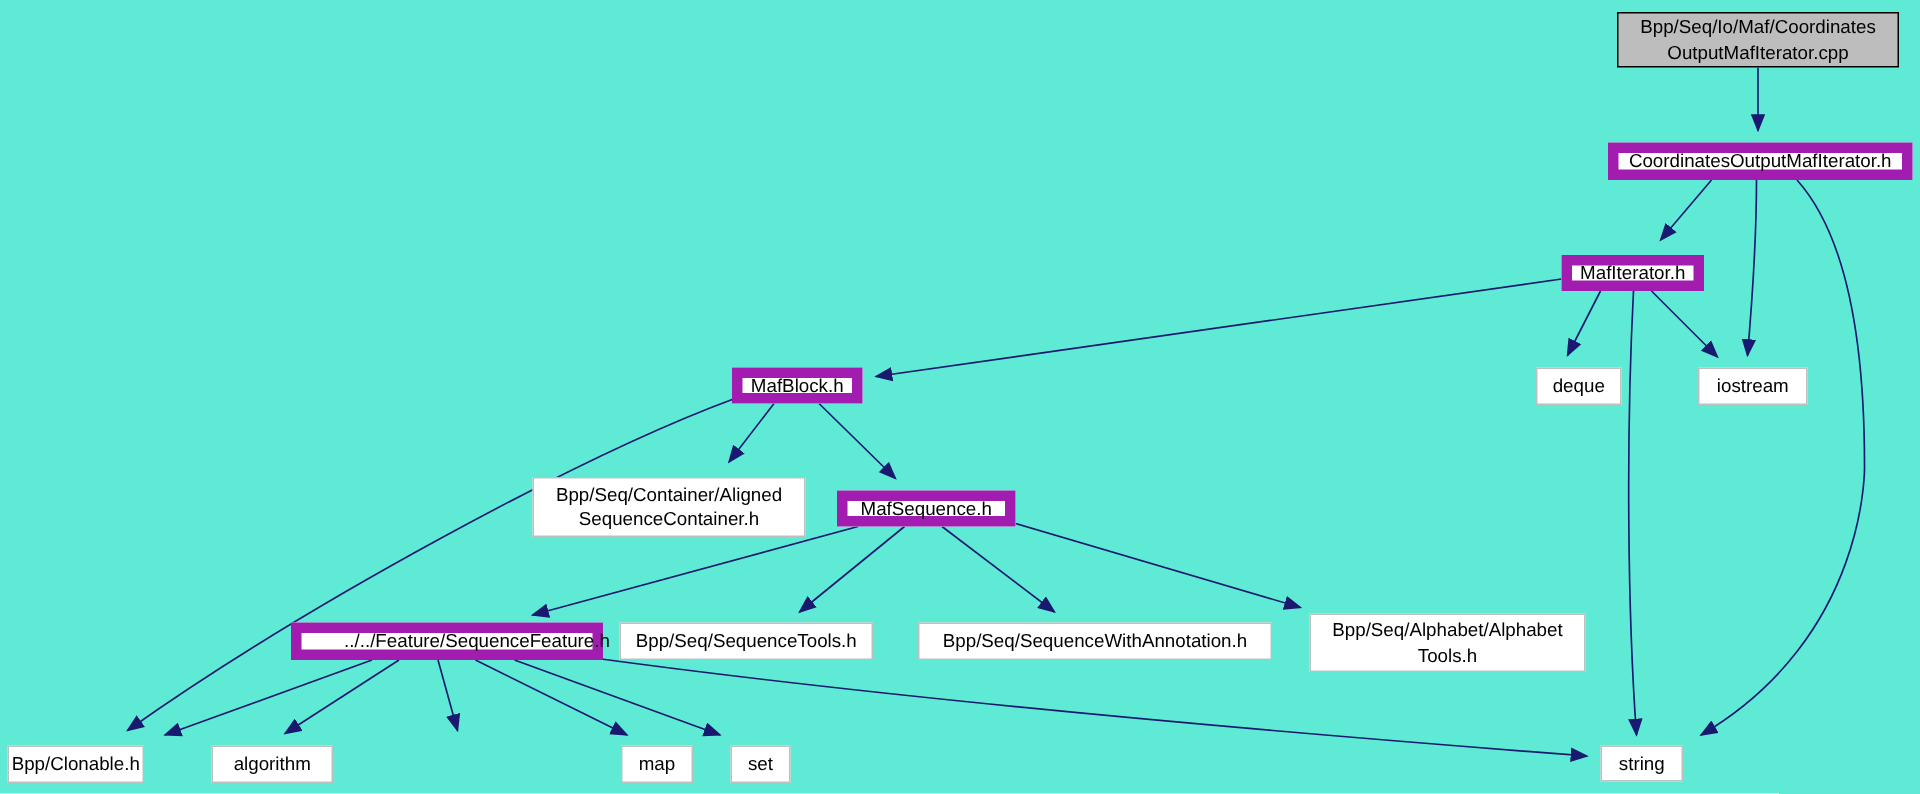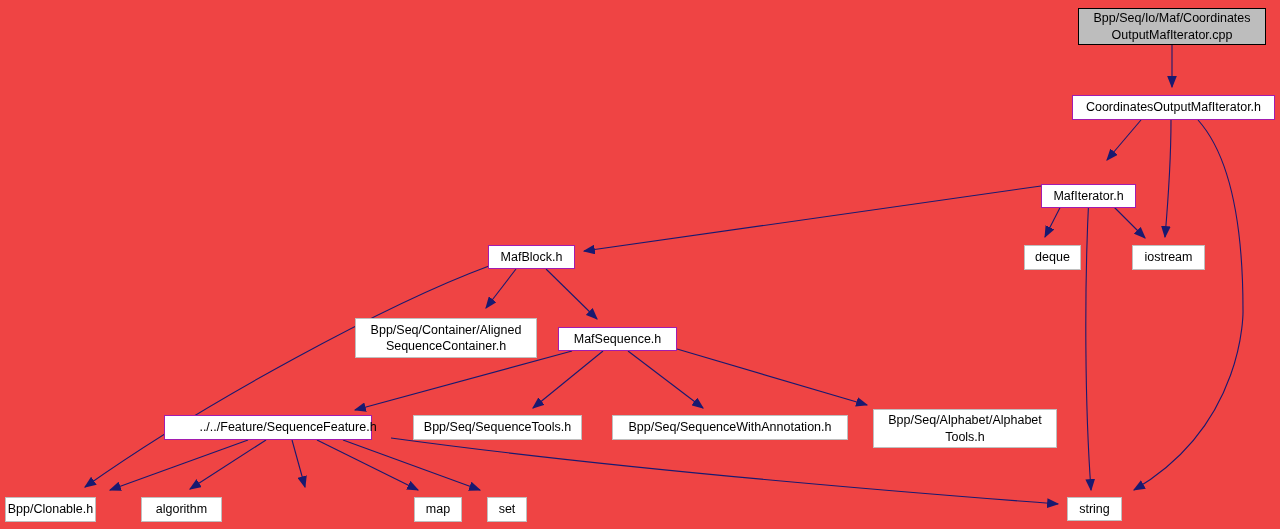--- a/index.html
+++ b/index.html
@@ -4,21 +4,21 @@
 <style>
   html, body {
     margin: 0;
     padding: 0;
     background: #ffffff;
   }
   #stage {
     position: relative;
     width: 1280px;
     height: 529px;
-    background: #ef4444;
+    background: #5eead4;
     overflow: hidden;
     font-family: "Liberation Sans", sans-serif;
   }
   #edges {
     position: absolute;
     left: 0;
     top: 0;
     width: 1280px;
     height: 529px;
     pointer-events: none;
@@ -30,21 +30,21 @@
     align-items: center;
     justify-content: center;
     text-align: center;
     white-space: pre-line;
     font-size: 12.5px;
     line-height: 1.3;
     color: #000000;
     background: #ffffff;
   }
   .node.external { border: 1px solid #bfbfbf; }
-  .node.internal { border: 1px solid #a21caf; cursor: pointer; }
+  .node.internal { border: 7px solid #a21caf; cursor: pointer; }
   .node.current  { border: 1px solid #000000; background: #bdbdbd; }
 </style>
 </head>
 <body>
 
 <div id="stage">
   <svg id="edges" xmlns="http://www.w3.org/2000/svg" viewBox="0 0 1280 529">
     <defs>
       <marker id="arrow" viewBox="0 0 10 8" refX="9" refY="4" markerWidth="11" markerHeight="9" orient="auto">
         <path d="M0,0 L10,4 L0,8 z" fill="#191970"></path>
@@ -71,28 +71,28 @@
         <path d="M292,440 L305,487" fill="none" stroke="#191970" stroke-width="1.1" marker-end="url(#arrow)"></path>
         <path d="M317,440 L418,490" fill="none" stroke="#191970" stroke-width="1.1" marker-end="url(#arrow)"></path>
         <path d="M343,440 L480,490" fill="none" stroke="#191970" stroke-width="1.1" marker-end="url(#arrow)"></path>
         <path d="M391,438 C610,468 900,492 1058,504" fill="none" stroke="#191970" stroke-width="1.1" marker-end="url(#arrow)"></path>
       </g>
   </svg>
 
 <div class="node current" style="left: 1078px; top: 8px; width: 188px; height: 37px; background: rgb(189, 189, 189);">Bpp/Seq/Io/Maf/Coordinates
 OutputMafIterator.cpp</div>
     <div class="node internal" style="left: 1072px; top: 95px; width: 203px; height: 25px;">CoordinatesOutputMafIterator.h</div>
-    <div class="node internal" style="left: 1041px; top: 170px; width: 95px; height: 24px; margin-top: 14px;">MafIterator.h</div>
+    <div class="node internal" style="left: 1041px; top: 170px; width: 95px; height: 24px;">MafIterator.h</div>
     <div class="node external" style="left: 1000px; top: 245px; width: 57px; height: 25px; margin-left: 24px;">deque</div>
     <div class="node external" style="left: 1132px; top: 245px; width: 73px; height: 25px;">iostream</div>
     <div class="node internal" style="left: 488px; top: 245px; width: 87px; height: 24px;">MafBlock.h</div>
     <div class="node internal" style="left: 558px; top: 327px; width: 119px; height: 24px;">MafSequence.h</div>
     <div class="node external" style="left: 355px; top: 318px; width: 182px; height: 40px;">Bpp/Seq/Container/Aligned
 SequenceContainer.h</div>
-    <div class="node internal" style="left: 164px; top: 415px; width: 208px; height: 25px; padding-left: 40px;">../../Feature/SequenceFeature.h</div>
+    <div class="node internal" style="left: 194px; top: 415px; width: 208px; height: 25px; padding-left: 40px;">../../Feature/SequenceFeature.h</div>
     <div class="node external" style="left: 413px; top: 415px; width: 169px; height: 25px;">Bpp/Seq/SequenceTools.h</div>
     <div class="node external" style="left: 612px; top: 415px; width: 236px; height: 25px;">Bpp/Seq/SequenceWithAnnotation.h</div>
     <div class="node external" style="left: 873px; top: 409px; width: 184px; height: 39px;">Bpp/Seq/Alphabet/Alphabet
 Tools.h</div>
     <div class="node external" style="left: 5px; top: 497px; width: 91px; height: 25px;">Bpp/Clonable.h</div>
     <div class="node external" style="left: 141px; top: 497px; width: 81px; height: 25px;">algorithm</div>
     <div class="node external" style="left: 414px; top: 497px; width: 48px; height: 25px;">map</div>
     <div class="node external" style="left: 487px; top: 497px; width: 40px; height: 25px;">set</div>
     <div class="node external" style="left: 1067px; top: 497px; width: 55px; height: 24px;">string</div>
   </div>

